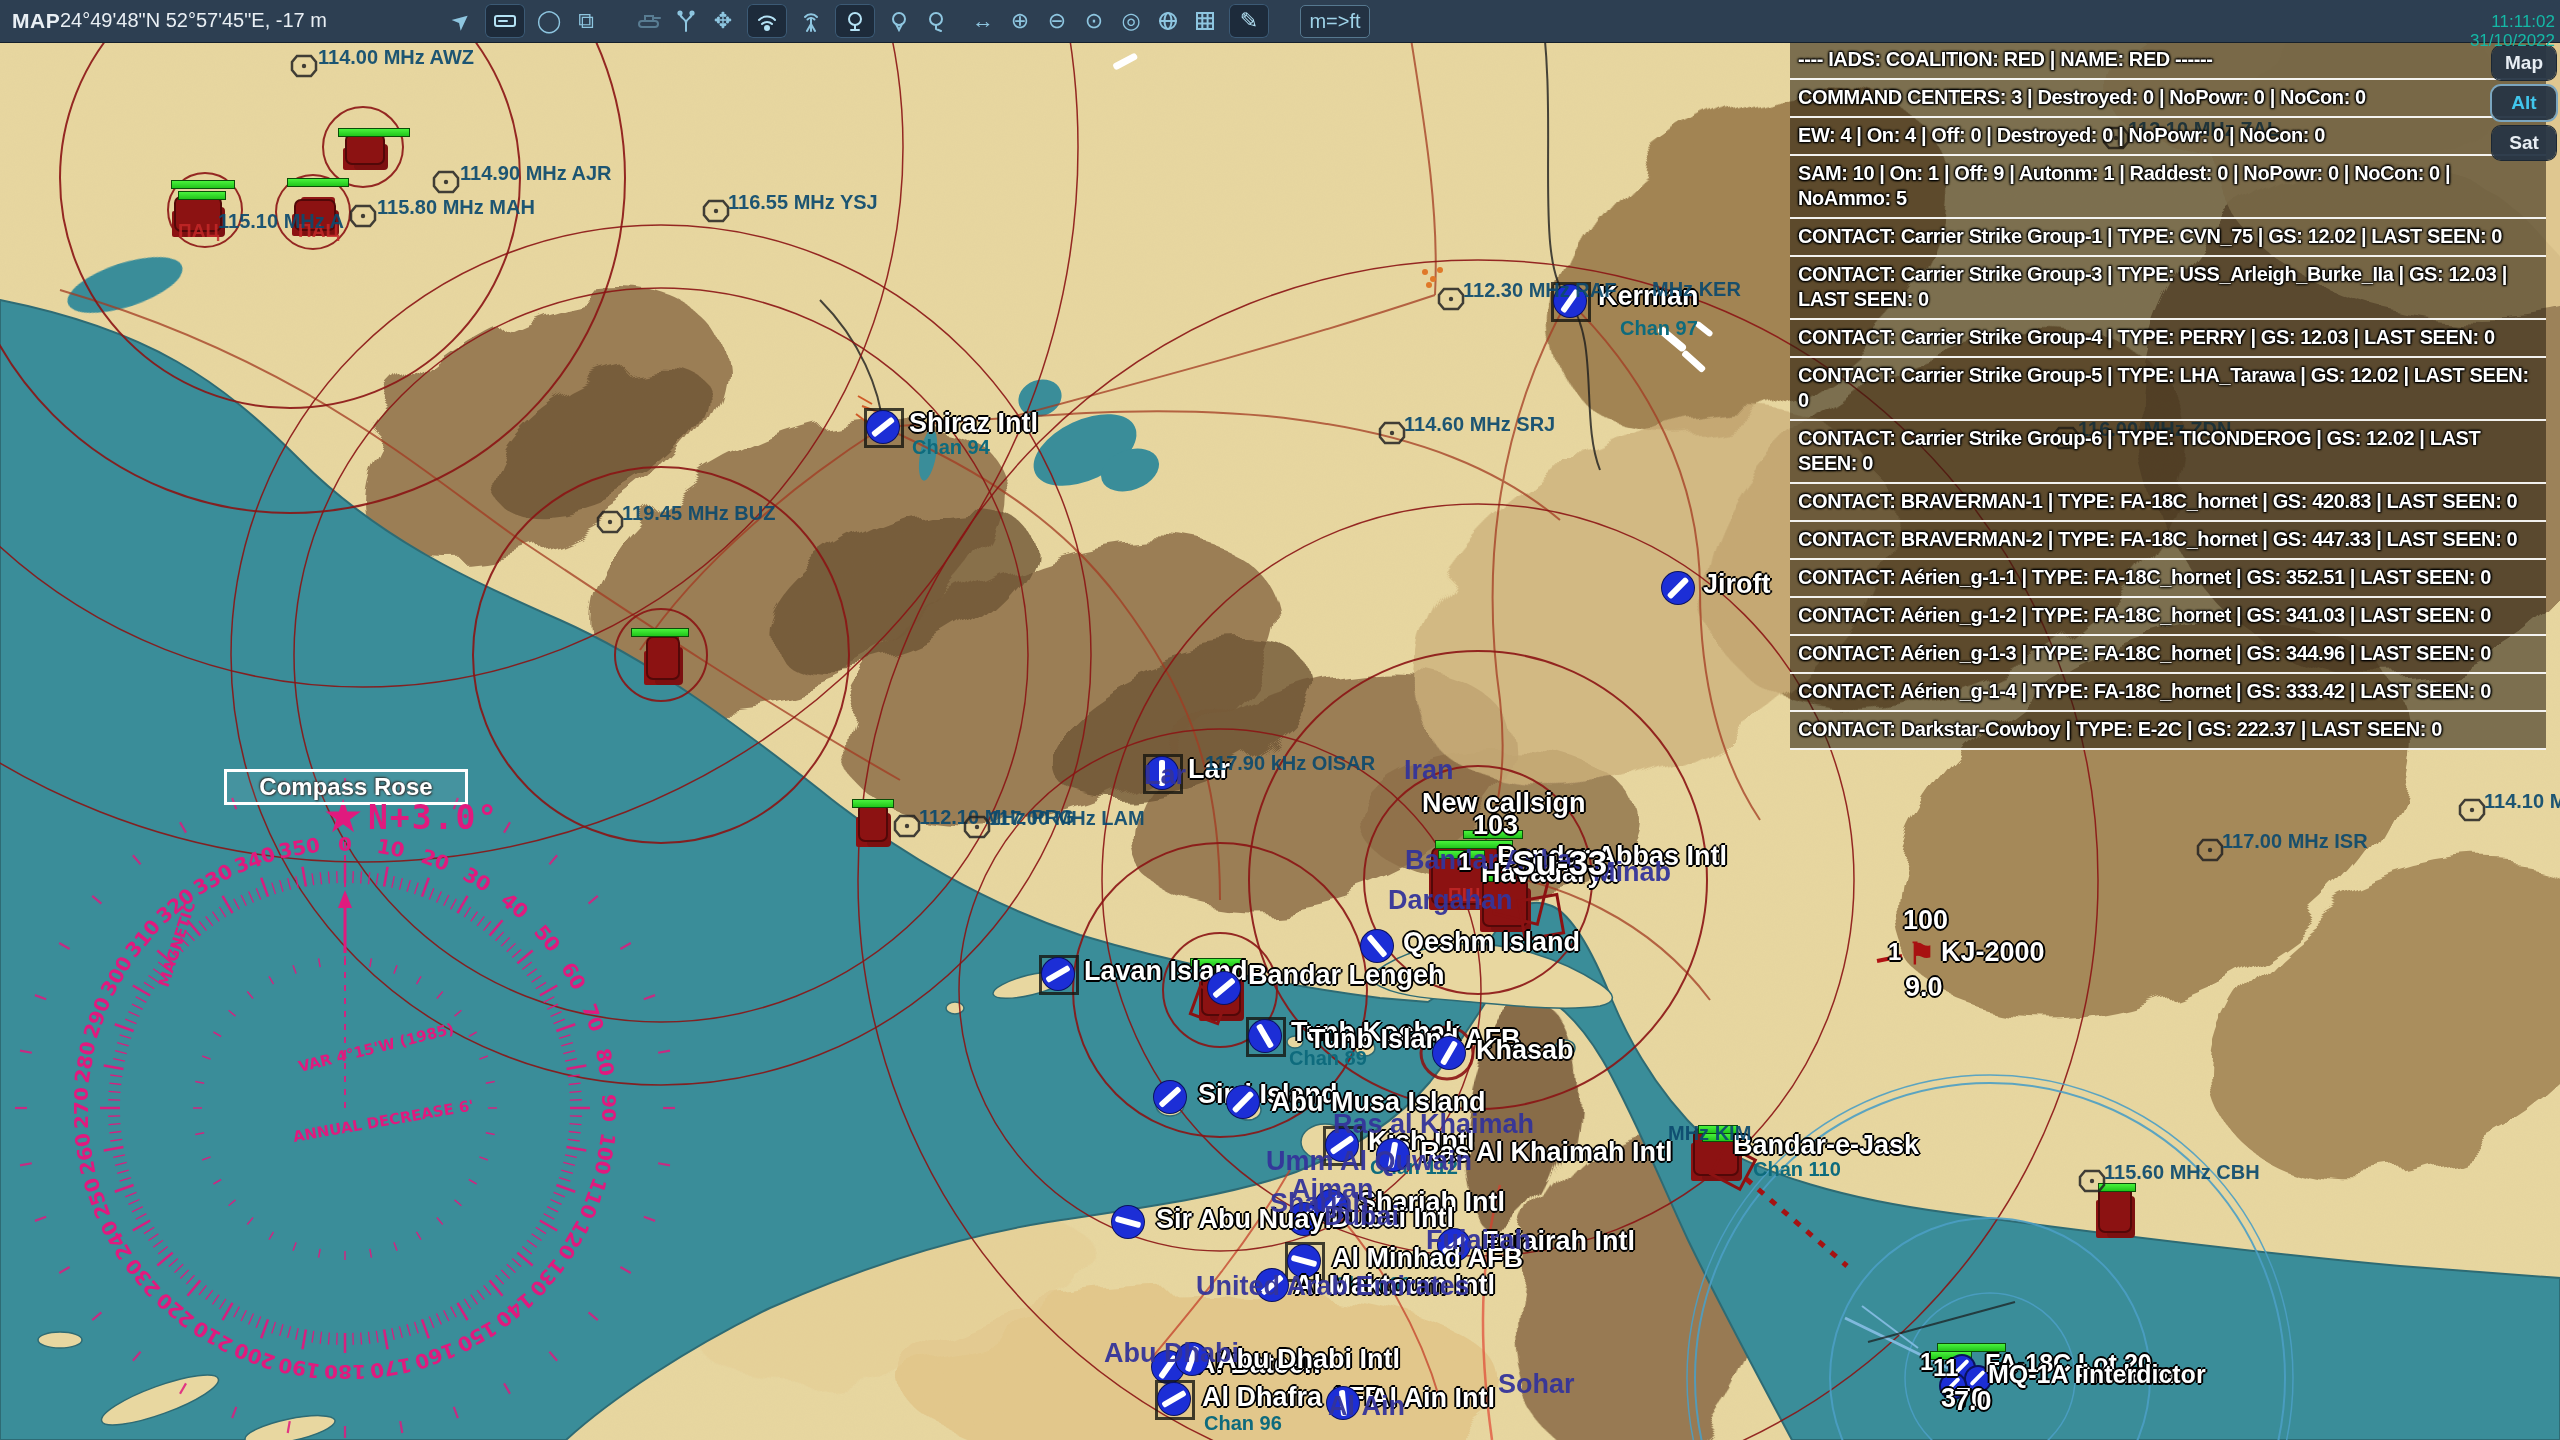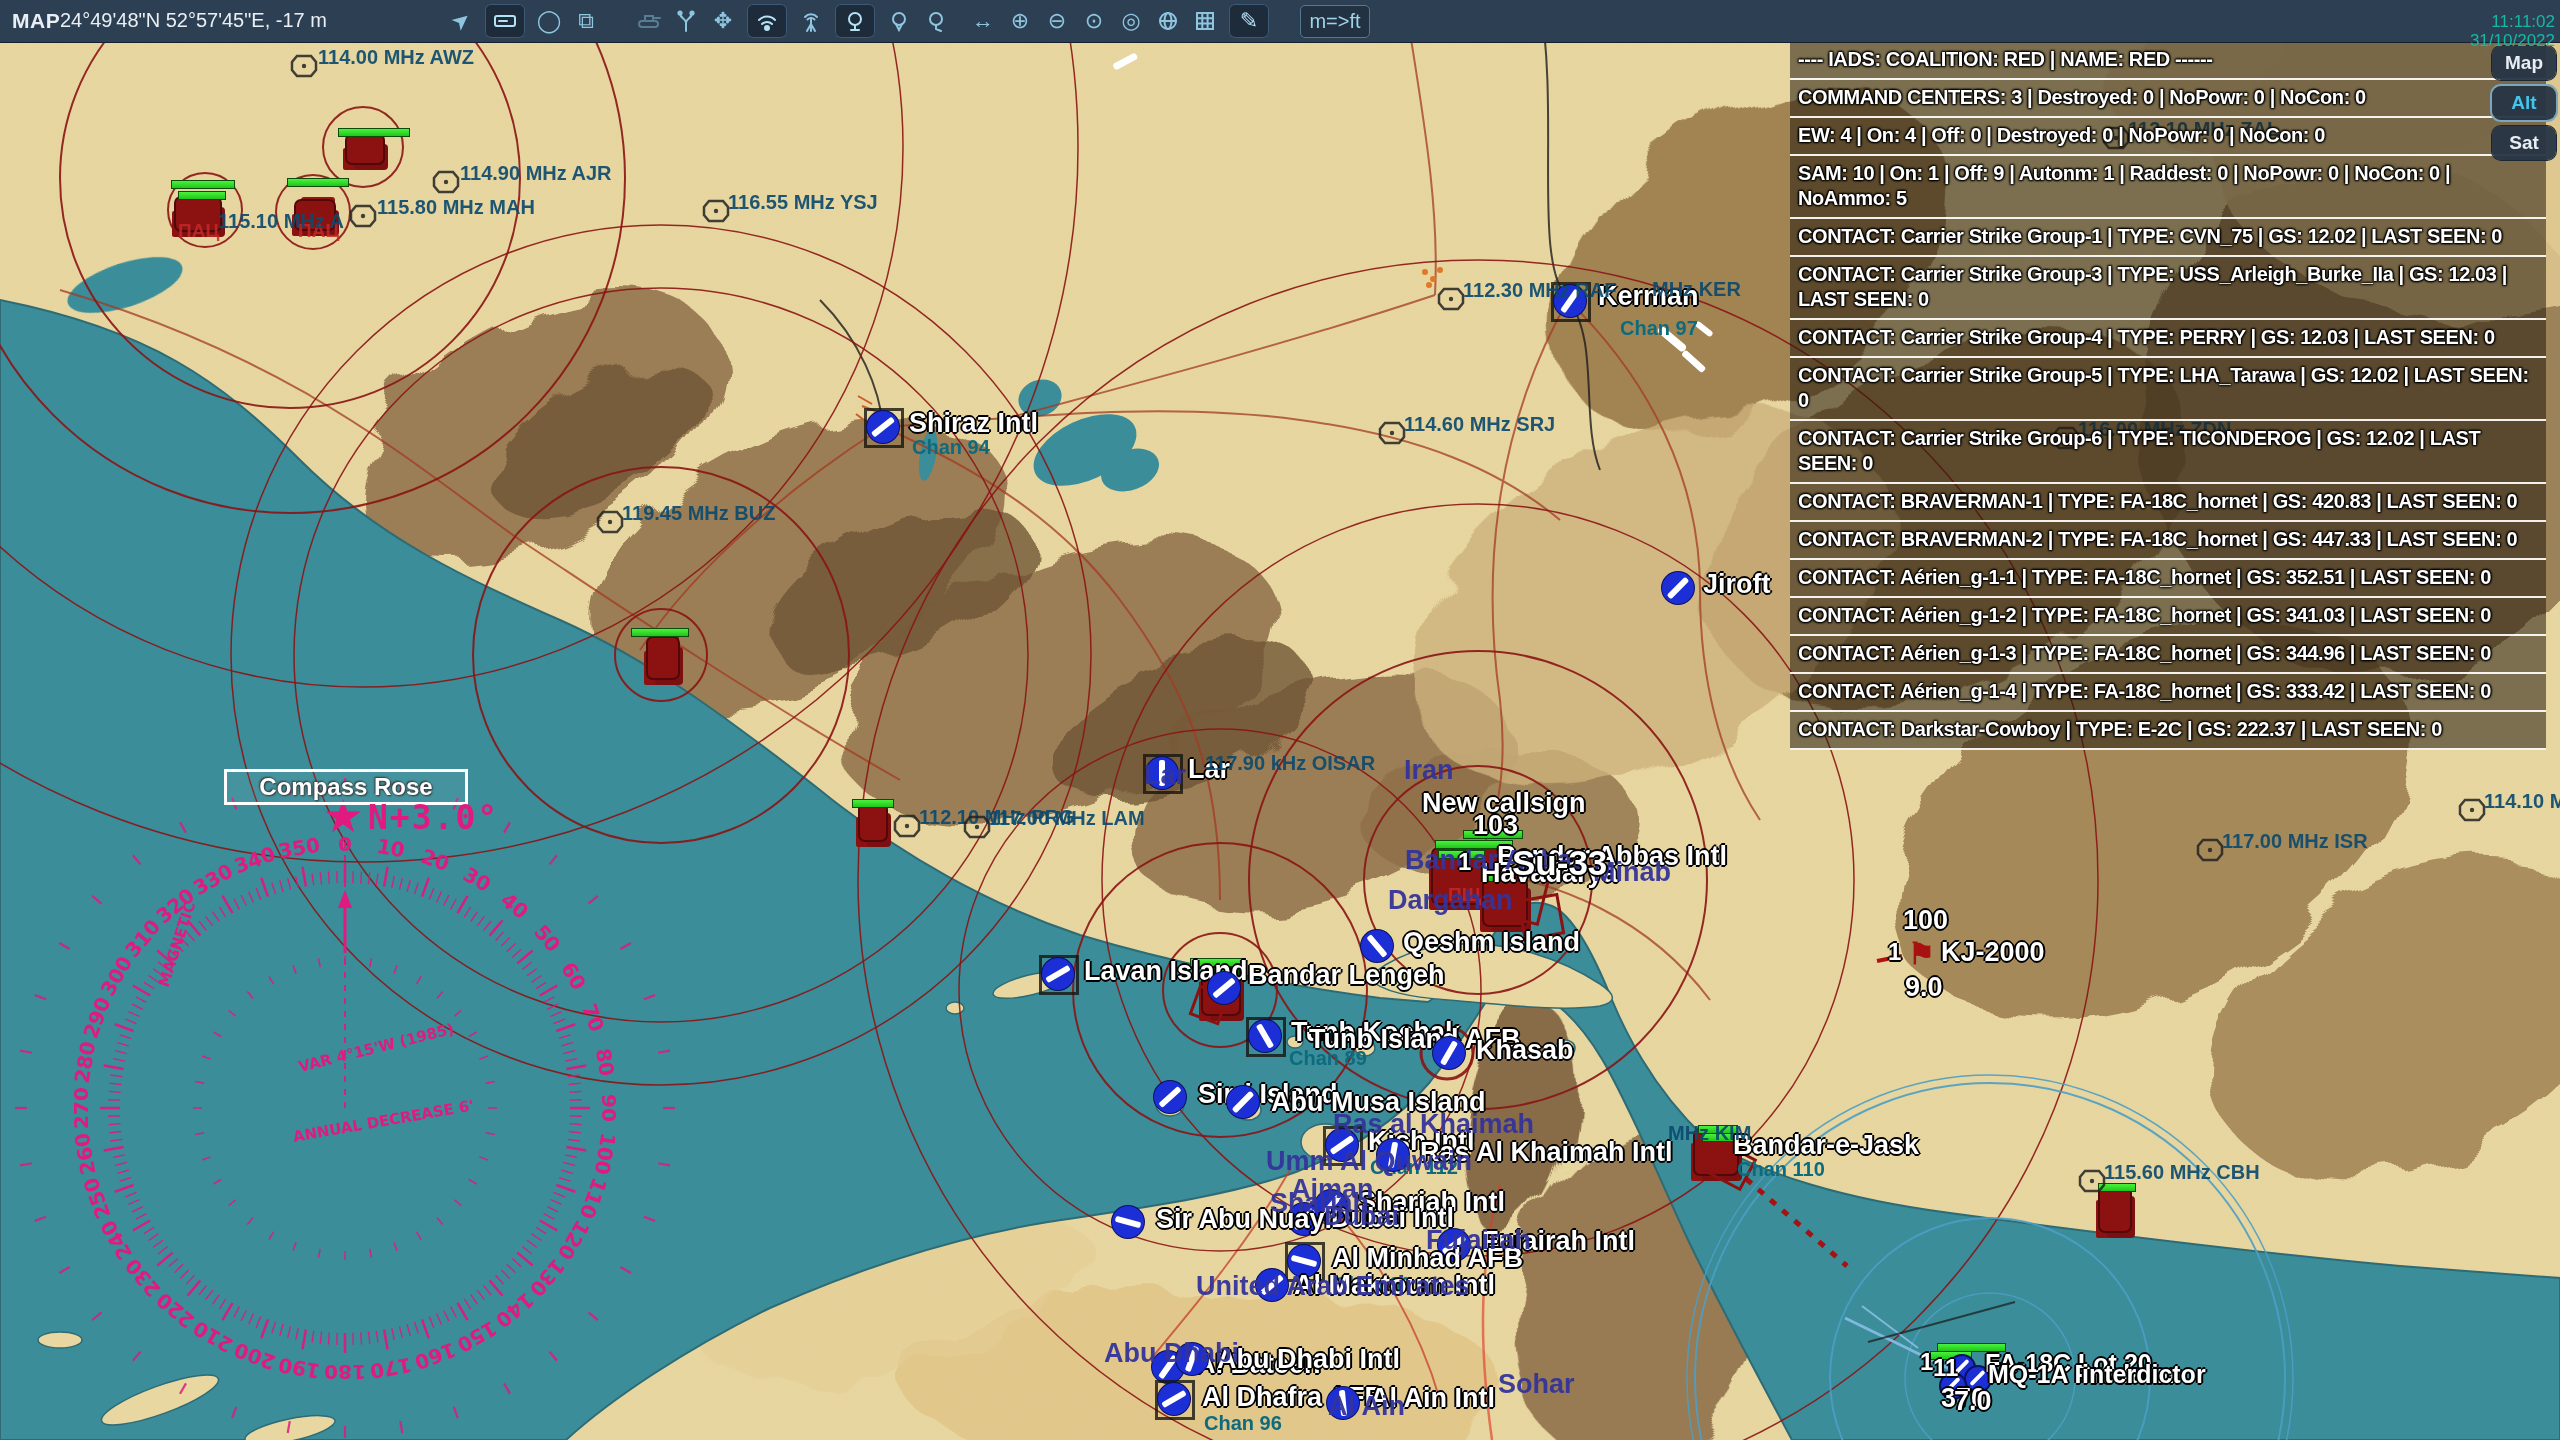--- a/index.html
+++ b/index.html
@@ -585,21 +585,21 @@
       </div>
       <div class="olabel" style="left: 1248px; top: 960px; font-size: 27px;">Bandar Lengeh</div>
       <div class="apt" style="left: 1361px; top: 930px;">
         <div class="cir"></div>
         <div class="stripe" style="transform: rotate(50deg);"></div>
       </div>
       <div class="olabel" style="left: 1403px; top: 927px; font-size: 27px;">Qeshm Island</div>
       <div class="olabel" style="left: 1497px; top: 841px; font-size: 27px;">Bandar Abbas Intl</div>
       <div class="olabel" style="left: 1481px; top: 858px; font-size: 27px;">Havadarya</div>
       <div class="olabel" style="left: 1733px; top: 1130px; font-size: 27px;">Bandar-e-Jask</div>
-      <div class="chan" style="left: 1737px; top: 1158px;">Chan 110</div>
+      <div class="chan" style="left: 1737px; top: 1158px; padding-left: 16px;">Chan 110</div>
       <div class="apt" style="left: 1249px; top: 1020px;">
         <div class="sq"></div>
         <div class="cir"></div>
         <div class="stripe" style="transform: rotate(60deg);"></div>
       </div>
       <div class="olabel" style="left: 1291px; top: 1017px; font-size: 27px;">Tunb Kochak</div>
       <div class="chan" style="left: 1289px; top: 1047px;">Chan 89</div>
       <div class="olabel" style="left: 1309px; top: 1024px; font-size: 27px;">Tunb Island AFB</div>
       <div class="apt" style="left: 1433px; top: 1037px;">
         <div class="cir"></div>

